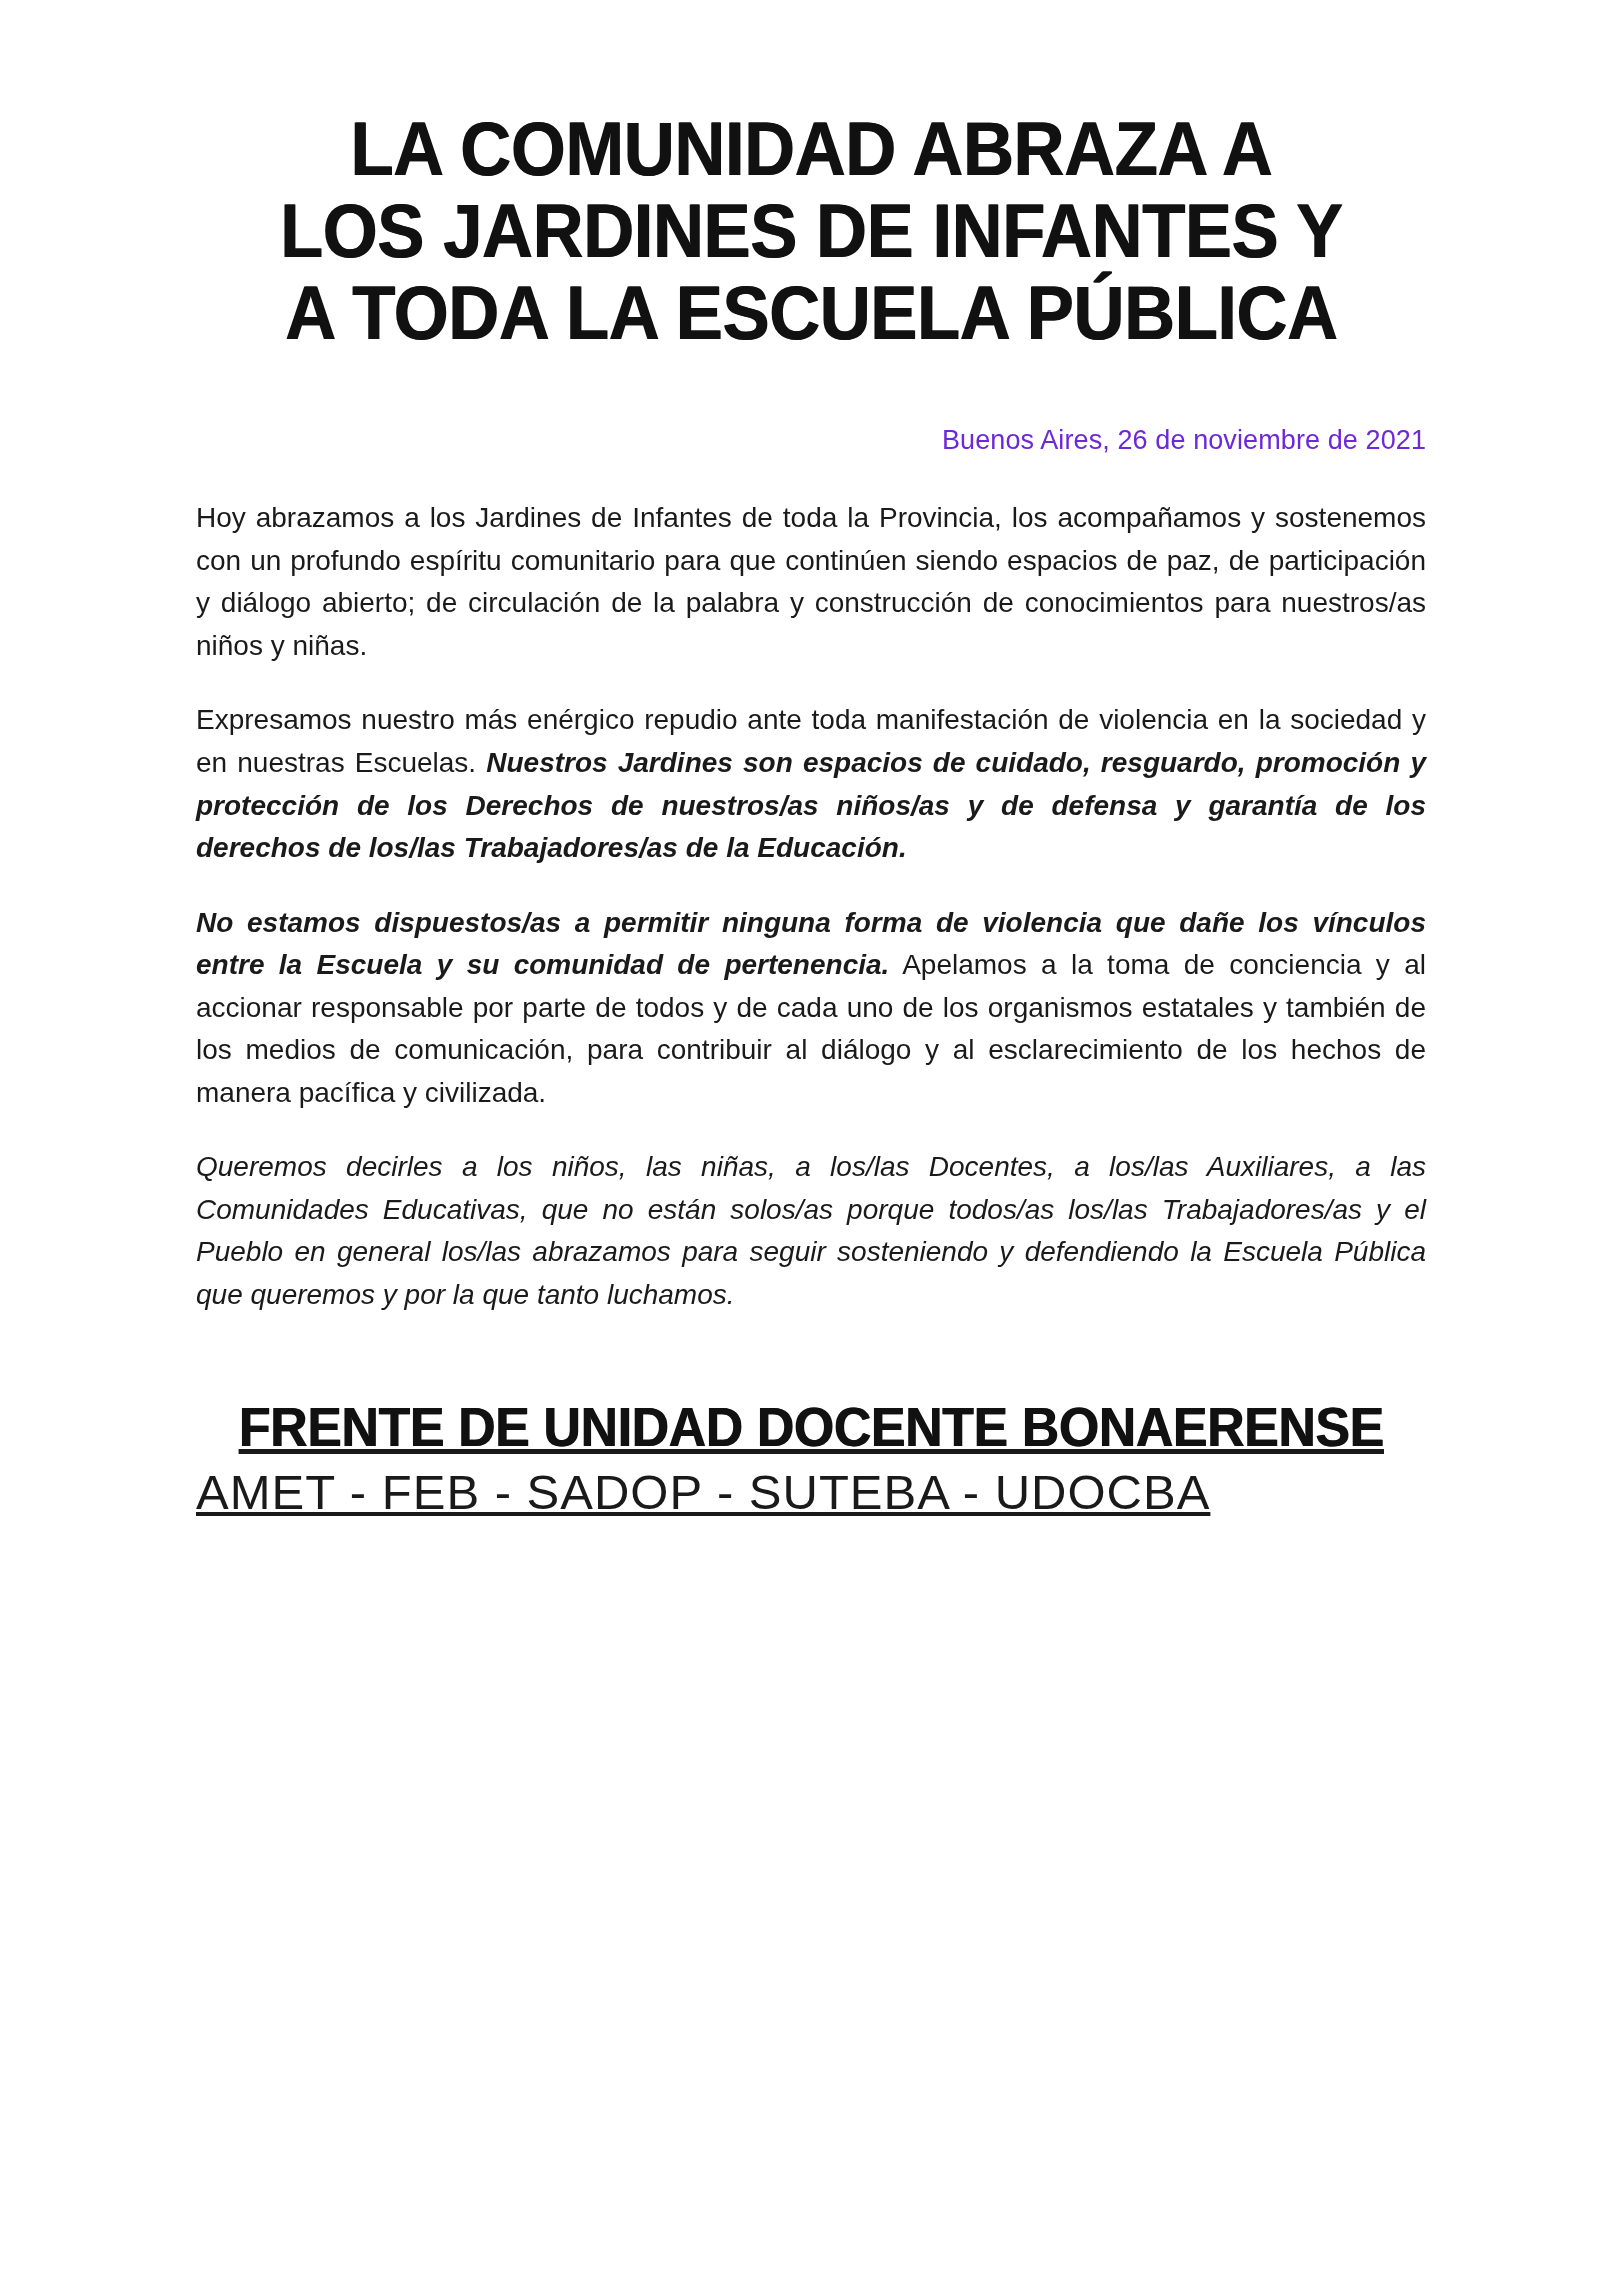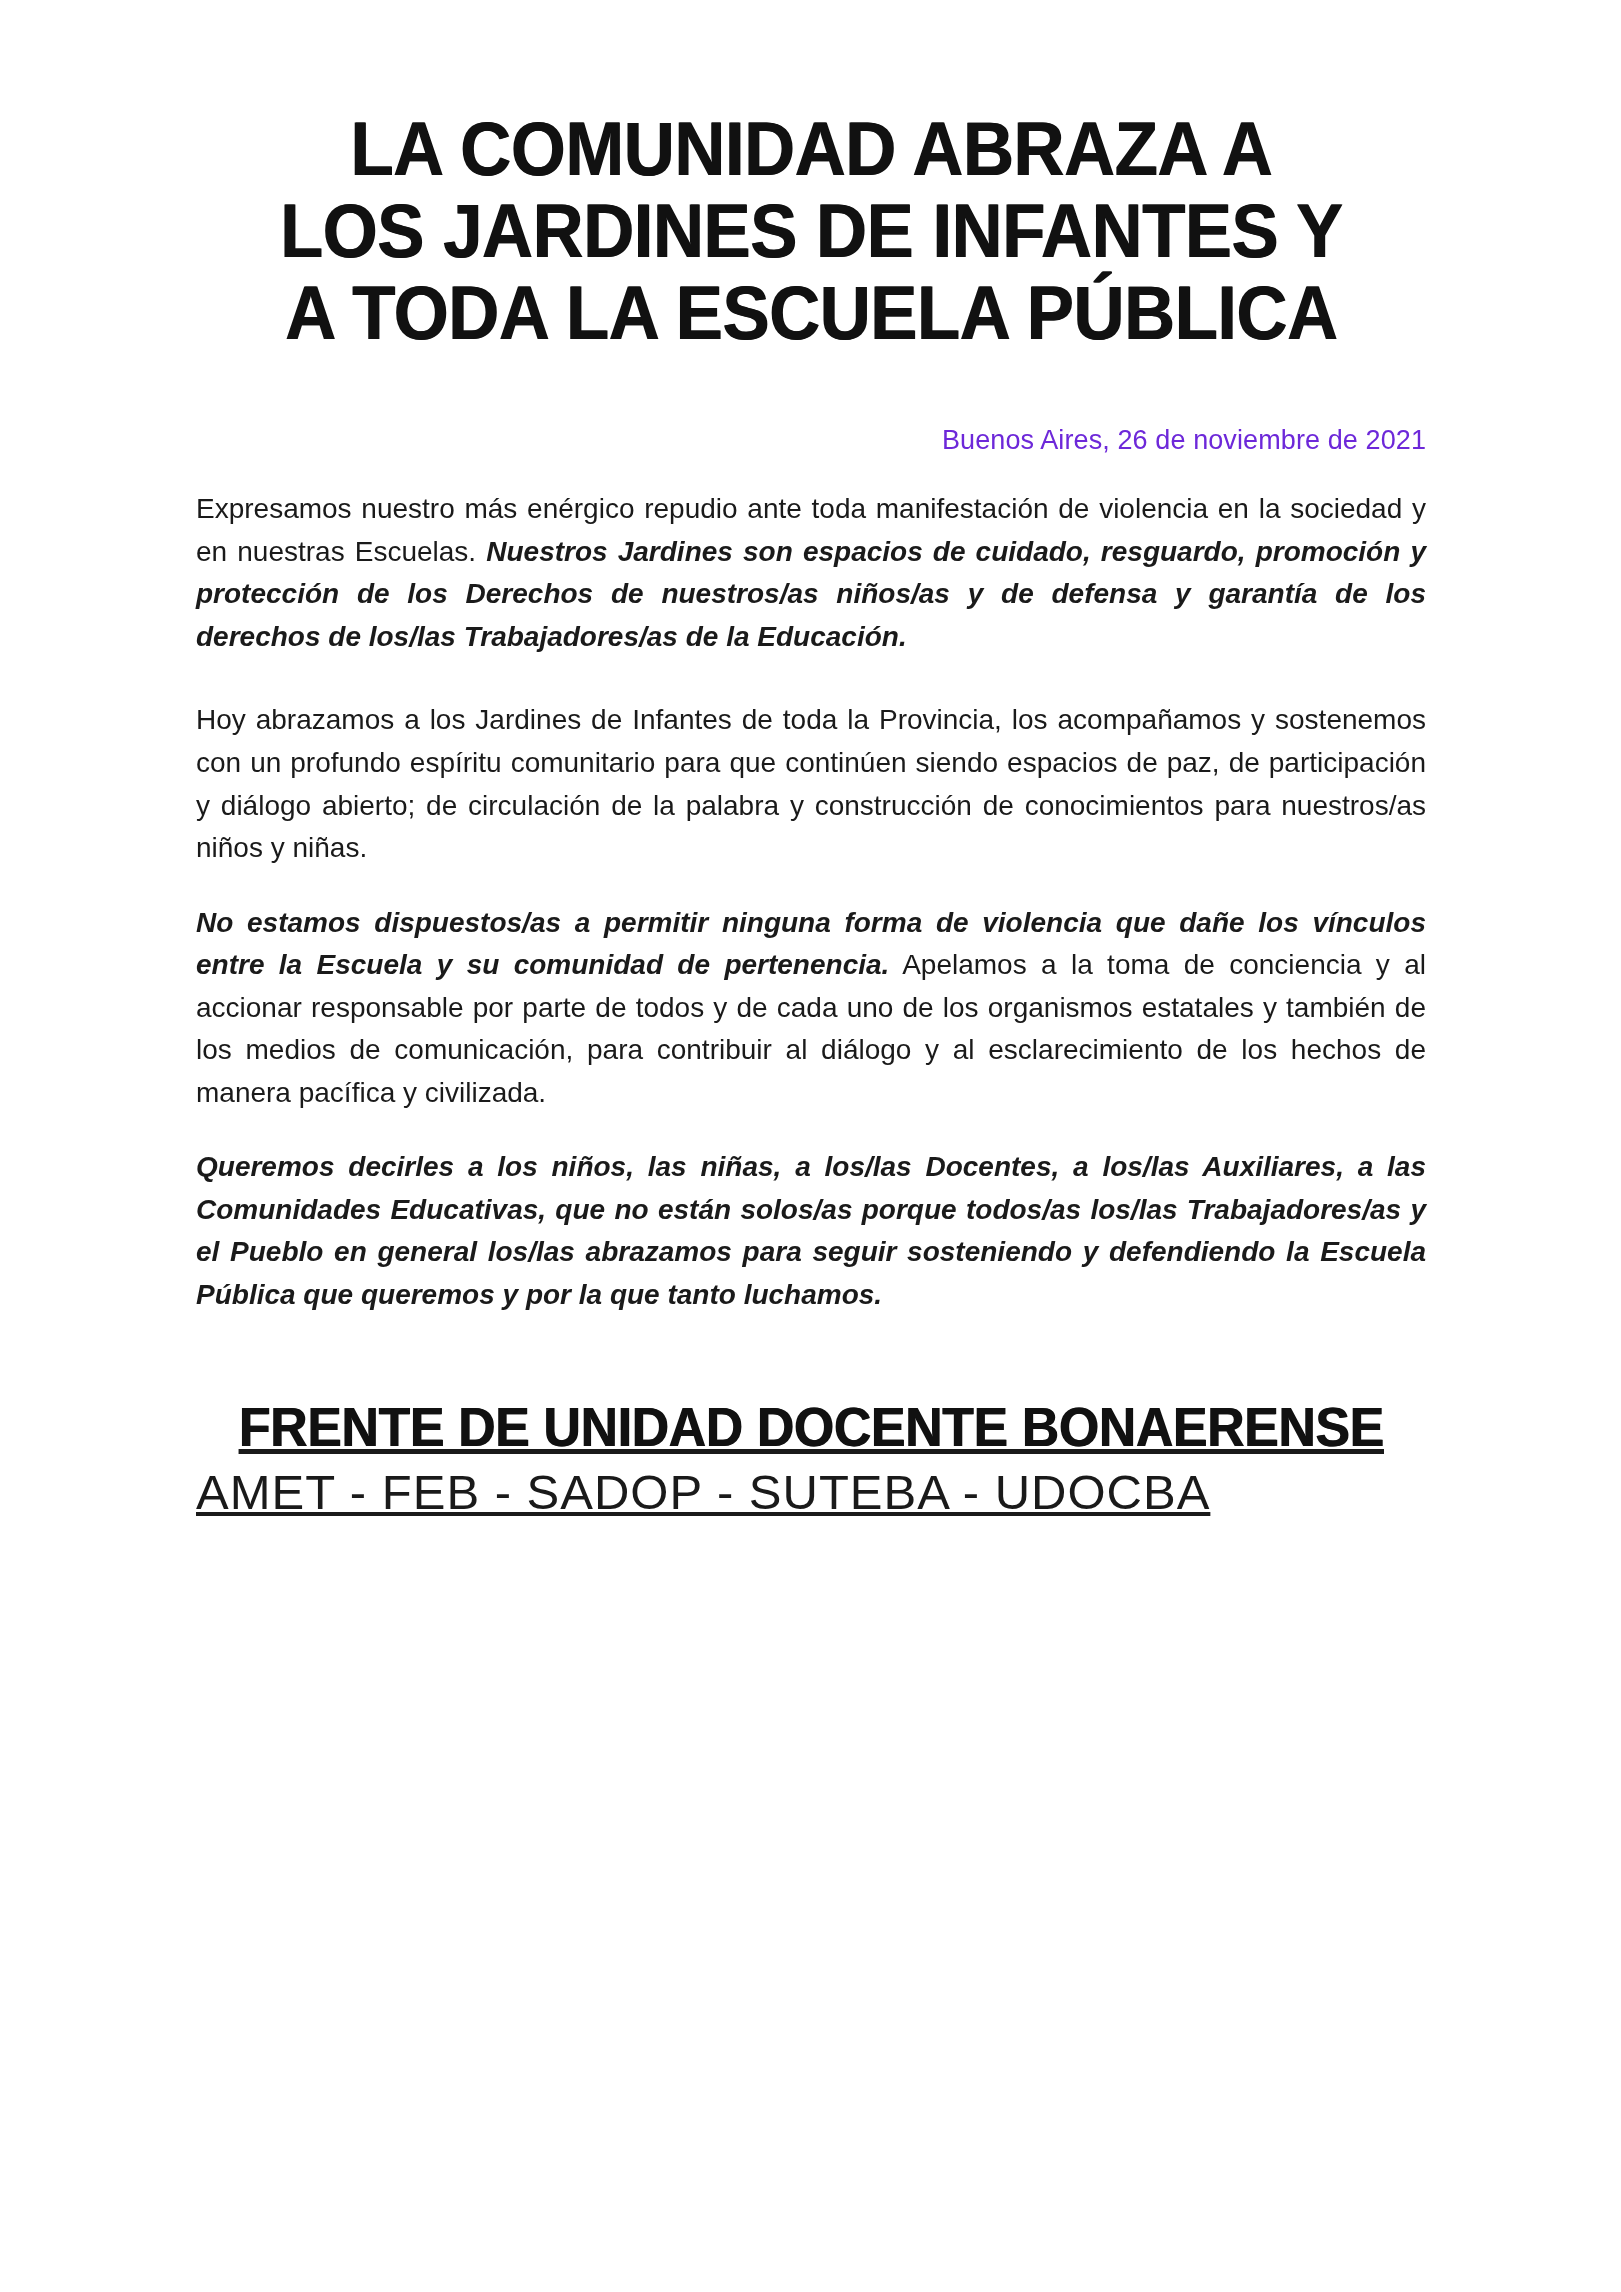--- a/index.html
+++ b/index.html
@@ -65,21 +65,21 @@
     color: #1a1a1a;
   }
   .para.first {
     margin-top: 41px;
   }
   .para b, .para .bold-italic {
     font-weight: 700;
     font-style: italic;
   }
   .para.all-bold {
-    font-weight: 700;
+    font-weight: 400;
     font-style: italic;
   }
 
   
   .footer {
     margin-top: 82px;
     text-decoration: underline;
   }
   .footer-title {
     font-weight: 700;
@@ -109,23 +109,23 @@
   <div class="content">
 
     <h1 class="headline">
       <span class="hl-line">LA COMUNIDAD ABRAZA A</span>
       <span class="hl-line">LOS JARDINES DE INFANTES Y</span>
       <span class="hl-line">A TODA LA ESCUELA PÚBLICA</span>
     </h1>
 
     <div class="dateline">Buenos Aires, 26 de noviembre de 2021</div>
 
+    <p class="para first">Hoy abrazamos a los Jardines de Infantes de toda la Provincia, los acompañamos y sostenemos con un profundo espíritu comunitario para que continúen siendo espacios de paz, de participación y diálogo abierto; de circulación de la palabra y construcción de conocimientos para nuestros/as niños y niñas.</p>
+
     <p class="para"><span>Expresamos nuestro más enérgico repudio ante toda manifestación de violencia en la sociedad y en nuestras Escuelas. </span><b>Nuestros Jardines son espacios de cuidado, resguardo, promoción y protección de los Derechos de nuestros/as niños/as y de defensa y garantía de los derechos de los/las Trabajadores/as de la Educación.</b></p>
-
-    <p class="para first">Hoy abrazamos a los Jardines de Infantes de toda la Provincia, los acompañamos y sostenemos con un profundo espíritu comunitario para que continúen siendo espacios de paz, de participación y diálogo abierto; de circulación de la palabra y construcción de conocimientos para nuestros/as niños y niñas.</p>
 
     <p class="para"><b>No estamos dispuestos/as a permitir ninguna forma de violencia que dañe los vínculos entre la Escuela y su comunidad de pertenencia.</b><span> Apelamos a la toma de conciencia y al accionar responsable por parte de todos y de cada uno de los organismos estatales y también de los medios de comunicación, para contribuir al diálogo y al esclarecimiento de los hechos de manera pacífica y civilizada.</span></p>
 
     <p class="para all-bold">Queremos decirles a los niños, las niñas, a los/las Docentes, a los/las Auxiliares, a las Comunidades Educativas, que no están solos/as porque todos/as los/las Trabajadores/as y el Pueblo en general los/las abrazamos para seguir sosteniendo y defendiendo la Escuela Pública que queremos y por la que tanto luchamos.</p>
 
     <div class="footer">
       <div class="footer-title">FRENTE DE UNIDAD DOCENTE BONAERENSE</div>
       <div class="footer-unions">AMET - FEB - SADOP - SUTEBA - UDOCBA</div>
     </div>
 

